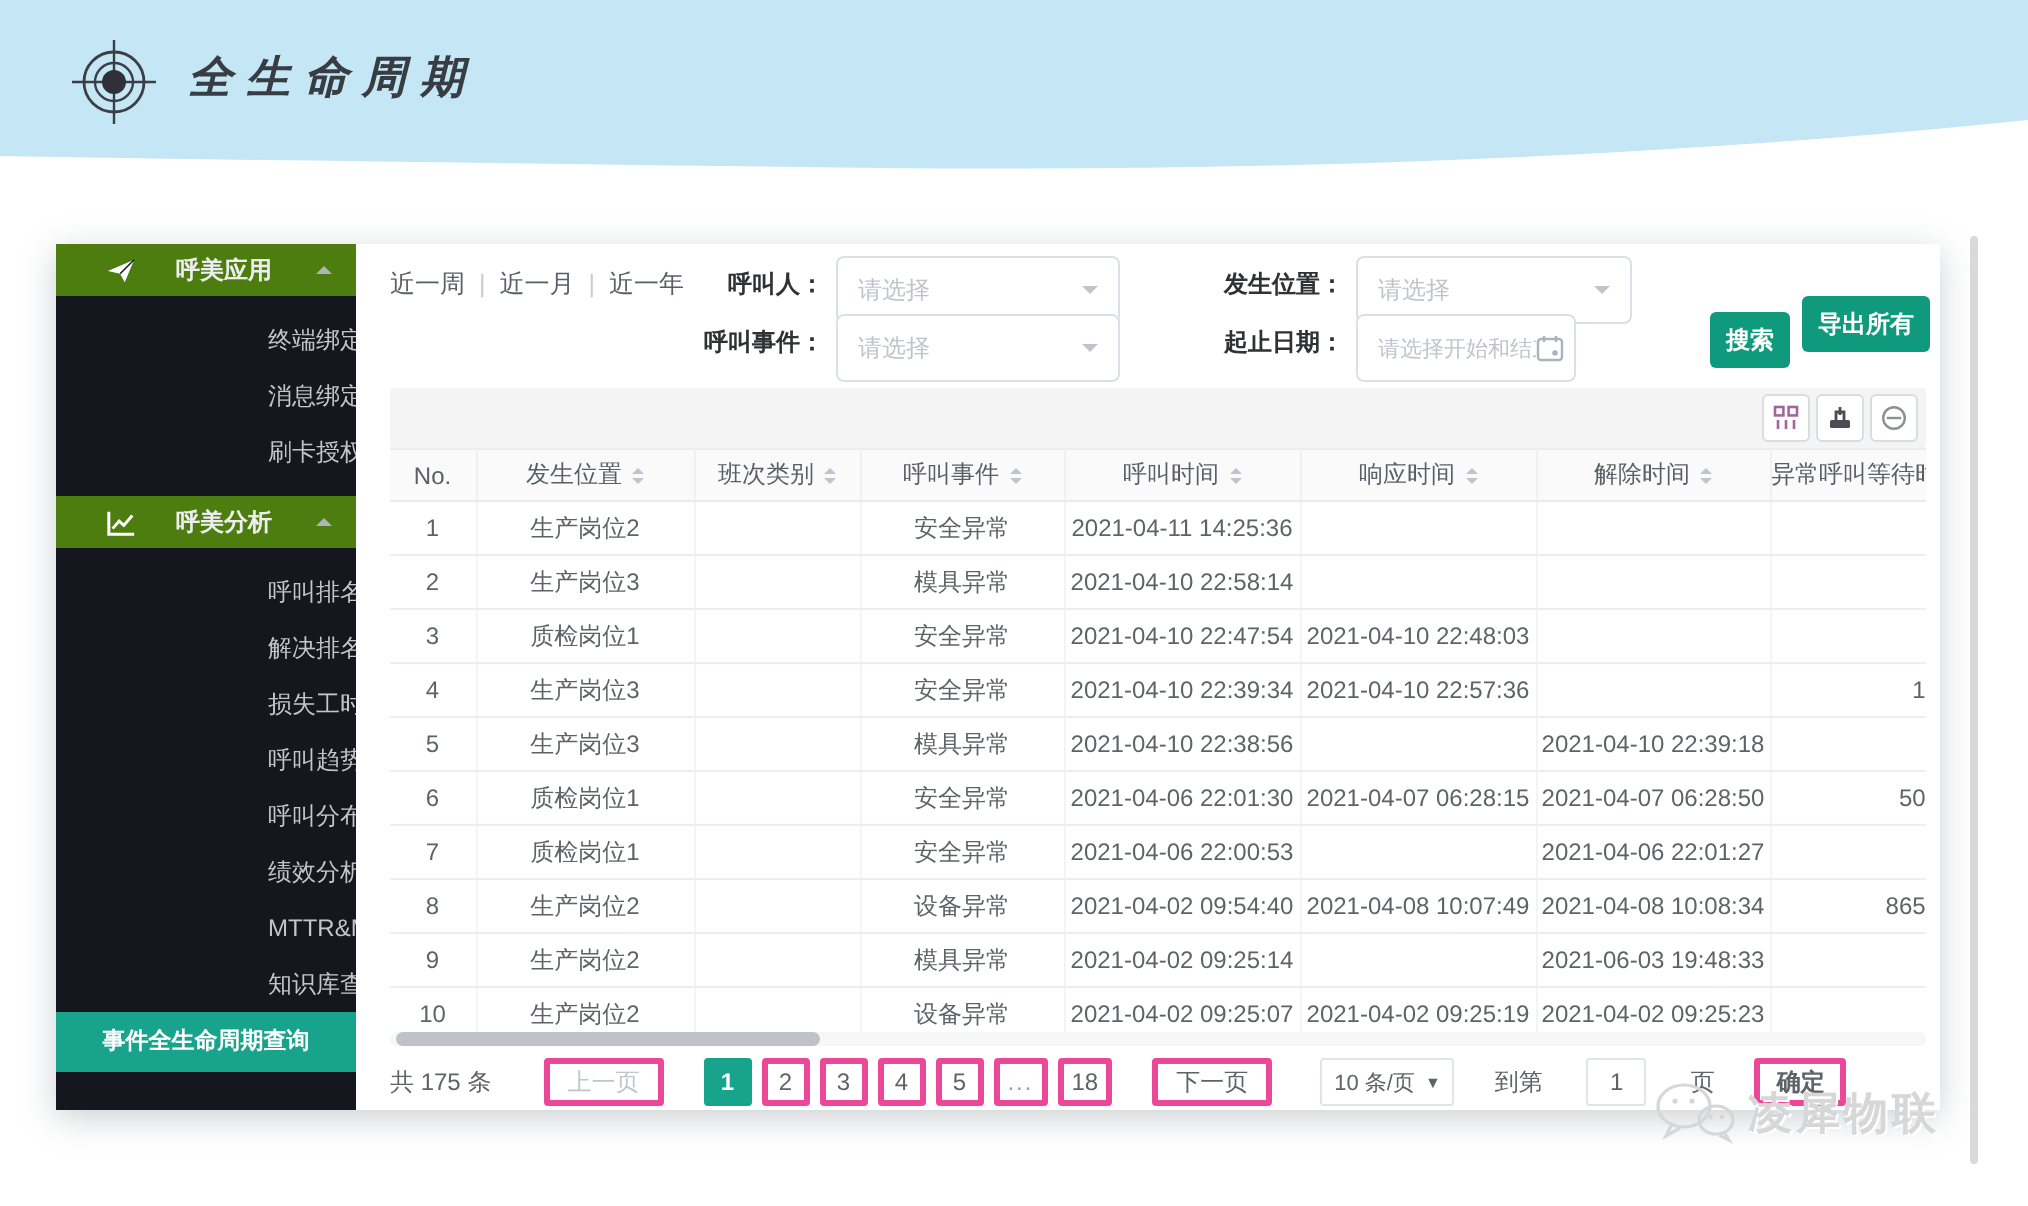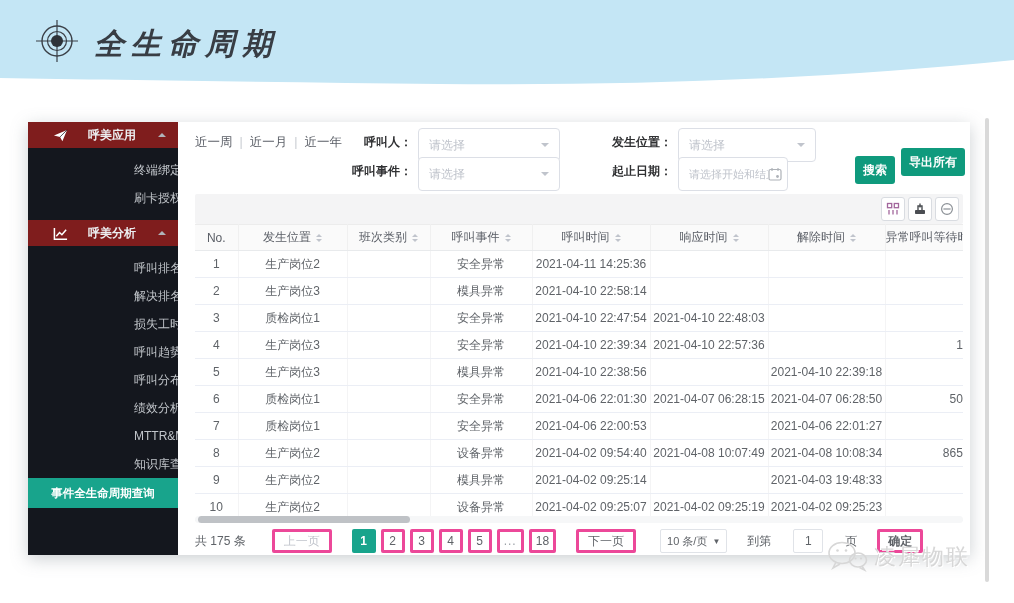--- a/index.html
+++ b/index.html
@@ -4,30 +4,30 @@
 <style>
   * { margin:0; padding:0; box-sizing:border-box; }
   html,body { width:1014px; height:603px; overflow:hidden; background:#fff;
     font-family:"Liberation Sans","DejaVu Sans",sans-serif; }
   .page { position:relative; width:1014px; height:603px; }
 
   
   .banner { position:absolute; left:0; top:0; width:1014px; height:56px; background:#c4e6f5; }
   .banner-wave { position:absolute; left:0; top:56px; width:1014px; height:34px; display:block; }
   .crosshair { position:absolute; left:34px; top:18px; }
-  .banner-title { position:absolute; left:94px; top:24px; font-size:30px; font-weight:bold;
+  .banner-title { position:absolute; left:94px; top:24px; font-size:22px; font-weight:bold;
     font-style:italic; color:#383d44; letter-spacing:7px; white-space:nowrap; }
 
   
   .card { position:absolute; left:28px; top:122px; width:942px; height:433px; background:#fff;
     box-shadow:0 4px 16px rgba(110,120,130,.35); display:flex; }
 
   
   .sidebar { width:150px; background:#14171e; flex:0 0 150px; overflow:hidden; }
-  .sb-head { height:26px; background:#7f1d1d; color:#eceef0; font-size:12px; font-weight:bold;
+  .sb-head { height:26px; background:#4d7c0f; color:#eceef0; font-size:12px; font-weight:bold;
     display:flex; align-items:center; padding:0 12px 0 25px; cursor:pointer; }
   .sb-ic { width:18px; margin-right:17px; display:inline-flex; align-items:center; }
   .sb-caret { margin-left:auto; width:0; height:0; border:4px solid transparent;
     border-bottom-color:#b0b4ba; margin-bottom:4px; }
   .sb-items { padding:8px 0; }
   .sb-item { height:28px; line-height:28px; padding-left:106px; font-size:12px; color:#c2c6cb;
     cursor:pointer; white-space:nowrap; }
   .sb-item.active { padding-left:0; text-align:center; background:#18a48c; color:#fff;
     font-weight:bold; height:30px; line-height:30px; font-size:11.5px; }
 
@@ -79,21 +79,21 @@
     align-items:center; padding:0 6px; gap:5px; margin-left:4px; cursor:pointer; font-size:11px; color:#5f6368; }
   .pgoto { width:30px; height:24px; border:1px solid #e0e3e8; border-radius:2px; text-align:center;
     font-size:12px; color:#5f6368; margin:0 2px; }
   .pok { font-weight:bold; padding:0 8px; }
   .ptotal { margin-right:6px; }
 
   .vscroll { position:absolute; left:985px; top:118px; width:4px; height:464px; background:#d9d9d9;
     border-radius:2px; cursor:grab; }
 
   .watermark { position:absolute; left:826px; top:540px; display:flex; align-items:center; gap:6px;
-    color:#d7d7d7; font-size:22px; font-weight:normal; letter-spacing:2px;
+    color:#d7d7d7; font-size:22px; font-weight:bold; letter-spacing:2px;
     text-shadow:1px 1px 0 #fff; pointer-events:none; white-space:nowrap; }
 </style>
 </head>
 <body>
 
 <div class="page">
 
   <div class="banner"></div>
   <svg class="banner-wave" viewBox="0 0 1014 34" preserveAspectRatio="none">
     <path d="M0,0 H1014 V4 C840,22 640,30 440,28 C280,26 120,24 0,22 Z" fill="#c4e6f5"></path>
@@ -115,20 +115,21 @@
             <svg width="15" height="15" viewBox="0 0 16 16">
               <path d="M1 8 L15 2 L10 14 L7.5 9.5 Z" fill="#fff"></path>
               <path d="M7.5 9.5 L15 2" stroke="#14171e" stroke-width="0.8"></path>
             </svg>
           </span>
           <span>呼美应用</span>
           <span class="sb-caret"></span>
         </div>
         <div class="sb-items">
           <div class="sb-item">终端绑定</div>
+          <div class="sb-item">消息绑定</div>
           <div class="sb-item">刷卡授权</div>
         </div>
         <div class="sb-head">
           <span class="sb-ic">
             <svg width="15" height="15" viewBox="0 0 16 16">
               <path d="M1.5 2 V14 H15" stroke="#fff" stroke-width="1.6" fill="none"></path>
               <path d="M3.5 11 L7 7 L9.5 9.3 L14 4" stroke="#fff" stroke-width="1.6" fill="none"></path>
             </svg>
           </span>
           <span>呼美分析</span>
@@ -331,21 +332,21 @@
                 <td>2021-04-08 10:08:34</td>
                 <td class="num">8653</td>
               </tr>
               <tr>
                 <td>9</td>
                 <td>生产岗位2</td>
                 <td></td>
                 <td>模具异常</td>
                 <td>2021-04-02 09:25:14</td>
                 <td></td>
-                <td>2021-04-03 19:48:33</td>
+                <td>2021-06-03 19:48:33</td>
                 <td class="num"></td>
               </tr>
               <tr>
                 <td>10</td>
                 <td>生产岗位2</td>
                 <td></td>
                 <td>设备异常</td>
                 <td>2021-04-02 09:25:07</td>
                 <td>2021-04-02 09:25:19</td>
                 <td>2021-04-02 09:25:23</td>

